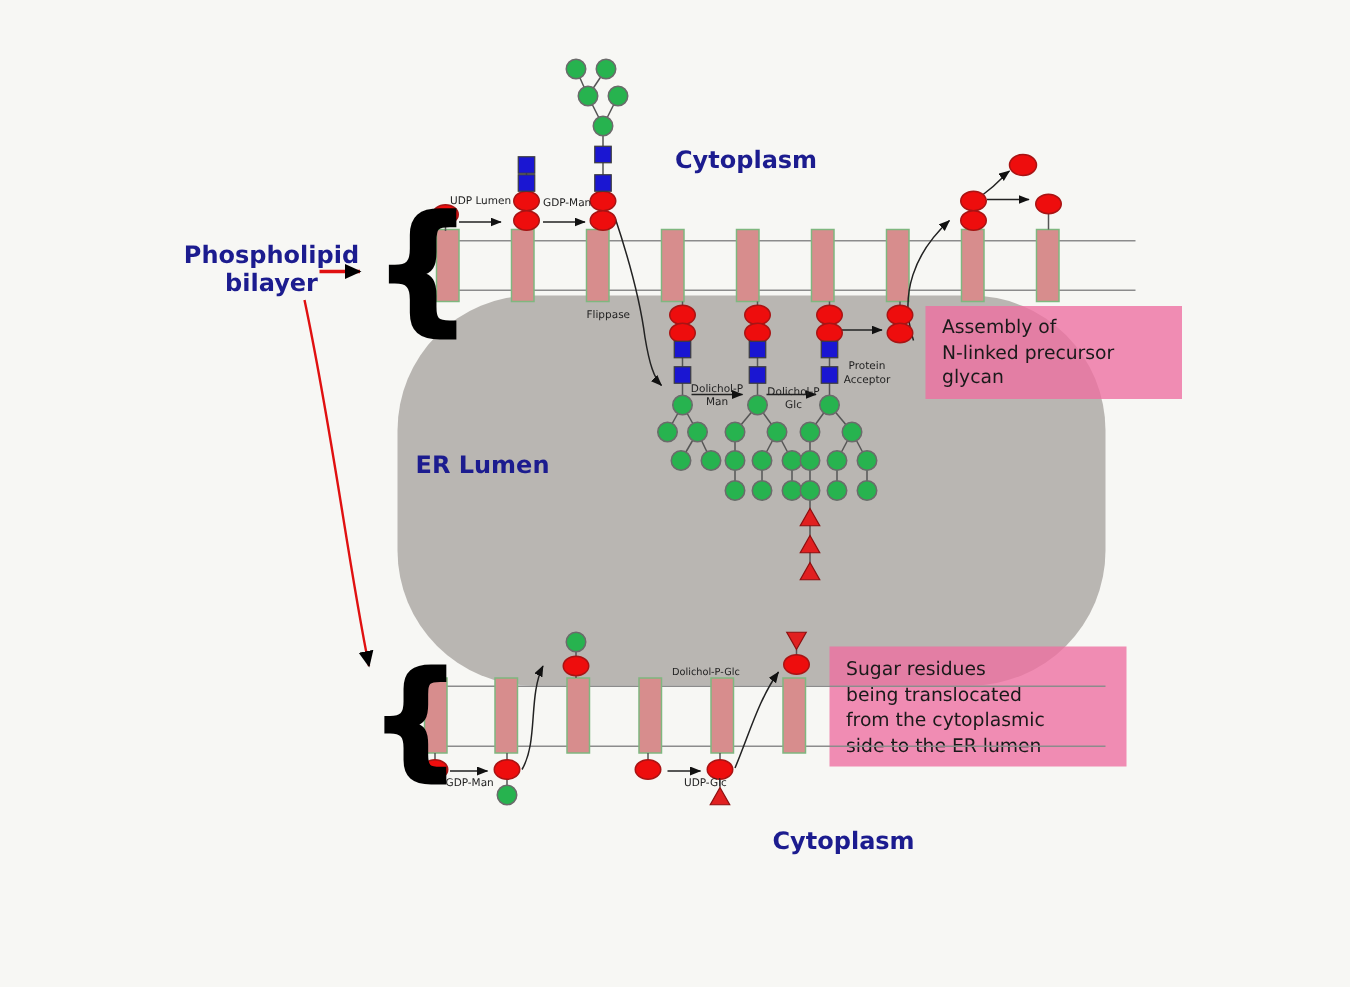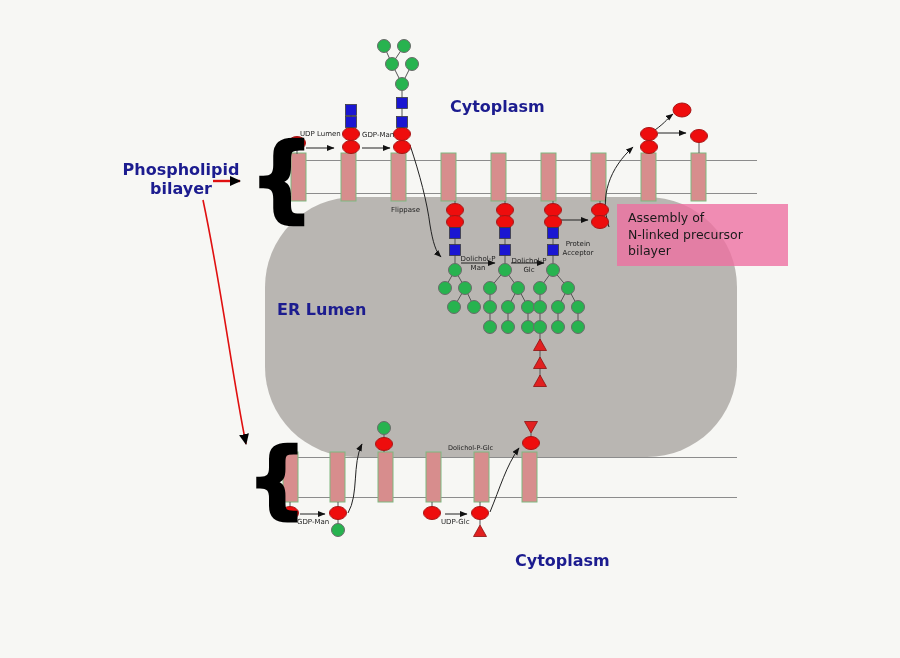--- a/index.html
+++ b/index.html
@@ -37,21 +37,25 @@
 </style>
 </head>
 <body>
 
 <div id="stage">
 
   <div id="erblob" class="abs"></div>
 
   <div class="note" style="left:617px;top:204px;width:152px;line-height:16.5px;">Assembly of
 N-linked precursor
-bilayer</div>
+glycan</div>
+  <div class="note" style="left:553px;top:431px;width:179px;">Sugar residues
+being translocated
+from the cytoplasmic
+side to the ER lumen</div>
 
   <svg class="abs" style="left:0;top:0;" width="900" height="658" viewBox="0 0 900 658">
     <defs>
       <marker id="ab" markerWidth="8" markerHeight="6.5" refX="7" refY="3" orient="auto">
         <path d="M0,0 L7.5,3 L0,6 Z" fill="#111"></path>
       </marker>
       <marker id="ab2" markerUnits="userSpaceOnUse" markerWidth="13" markerHeight="11" refX="10" refY="5" orient="auto">
         <path d="M0,0 L11,5 L0,10 Z" fill="#000"></path>
       </marker>
     </defs>
@@ -234,17 +238,17 @@
   <div class="lbl sm" style="left:300px;top:130px;">UDP Lumen</div>
   <div class="lbl sm" style="left:362px;top:131px;">GDP-Man</div>
   <div class="lbl sm" style="left:391px;top:206px;">Flippase</div>
   <div class="lbl sm pre ctr" style="left:455px;top:239px;width:46px;">Dolichol-P
 Man</div>
   <div class="lbl sm pre ctr" style="left:506px;top:241px;width:46px;">Dolichol-P
 Glc</div>
   <div class="lbl sm pre ctr" style="left:559px;top:224px;width:38px;">Protein
 Acceptor</div>
   <div class="lbl sm" style="left:297px;top:518px;">GDP-Man</div>
-  <div class="lbl sm" style="left:441px;top:518px;text-align:right;">UDP-Glc</div>
+  <div class="lbl sm" style="left:456px;top:518px;text-align:right;">UDP-Glc</div>
   <div class="lbl sm" style="left:448px;top:444px;font-size:6.5px;">Dolichol-P-Glc</div>
 
 
 </div>
 
 </body></html>

